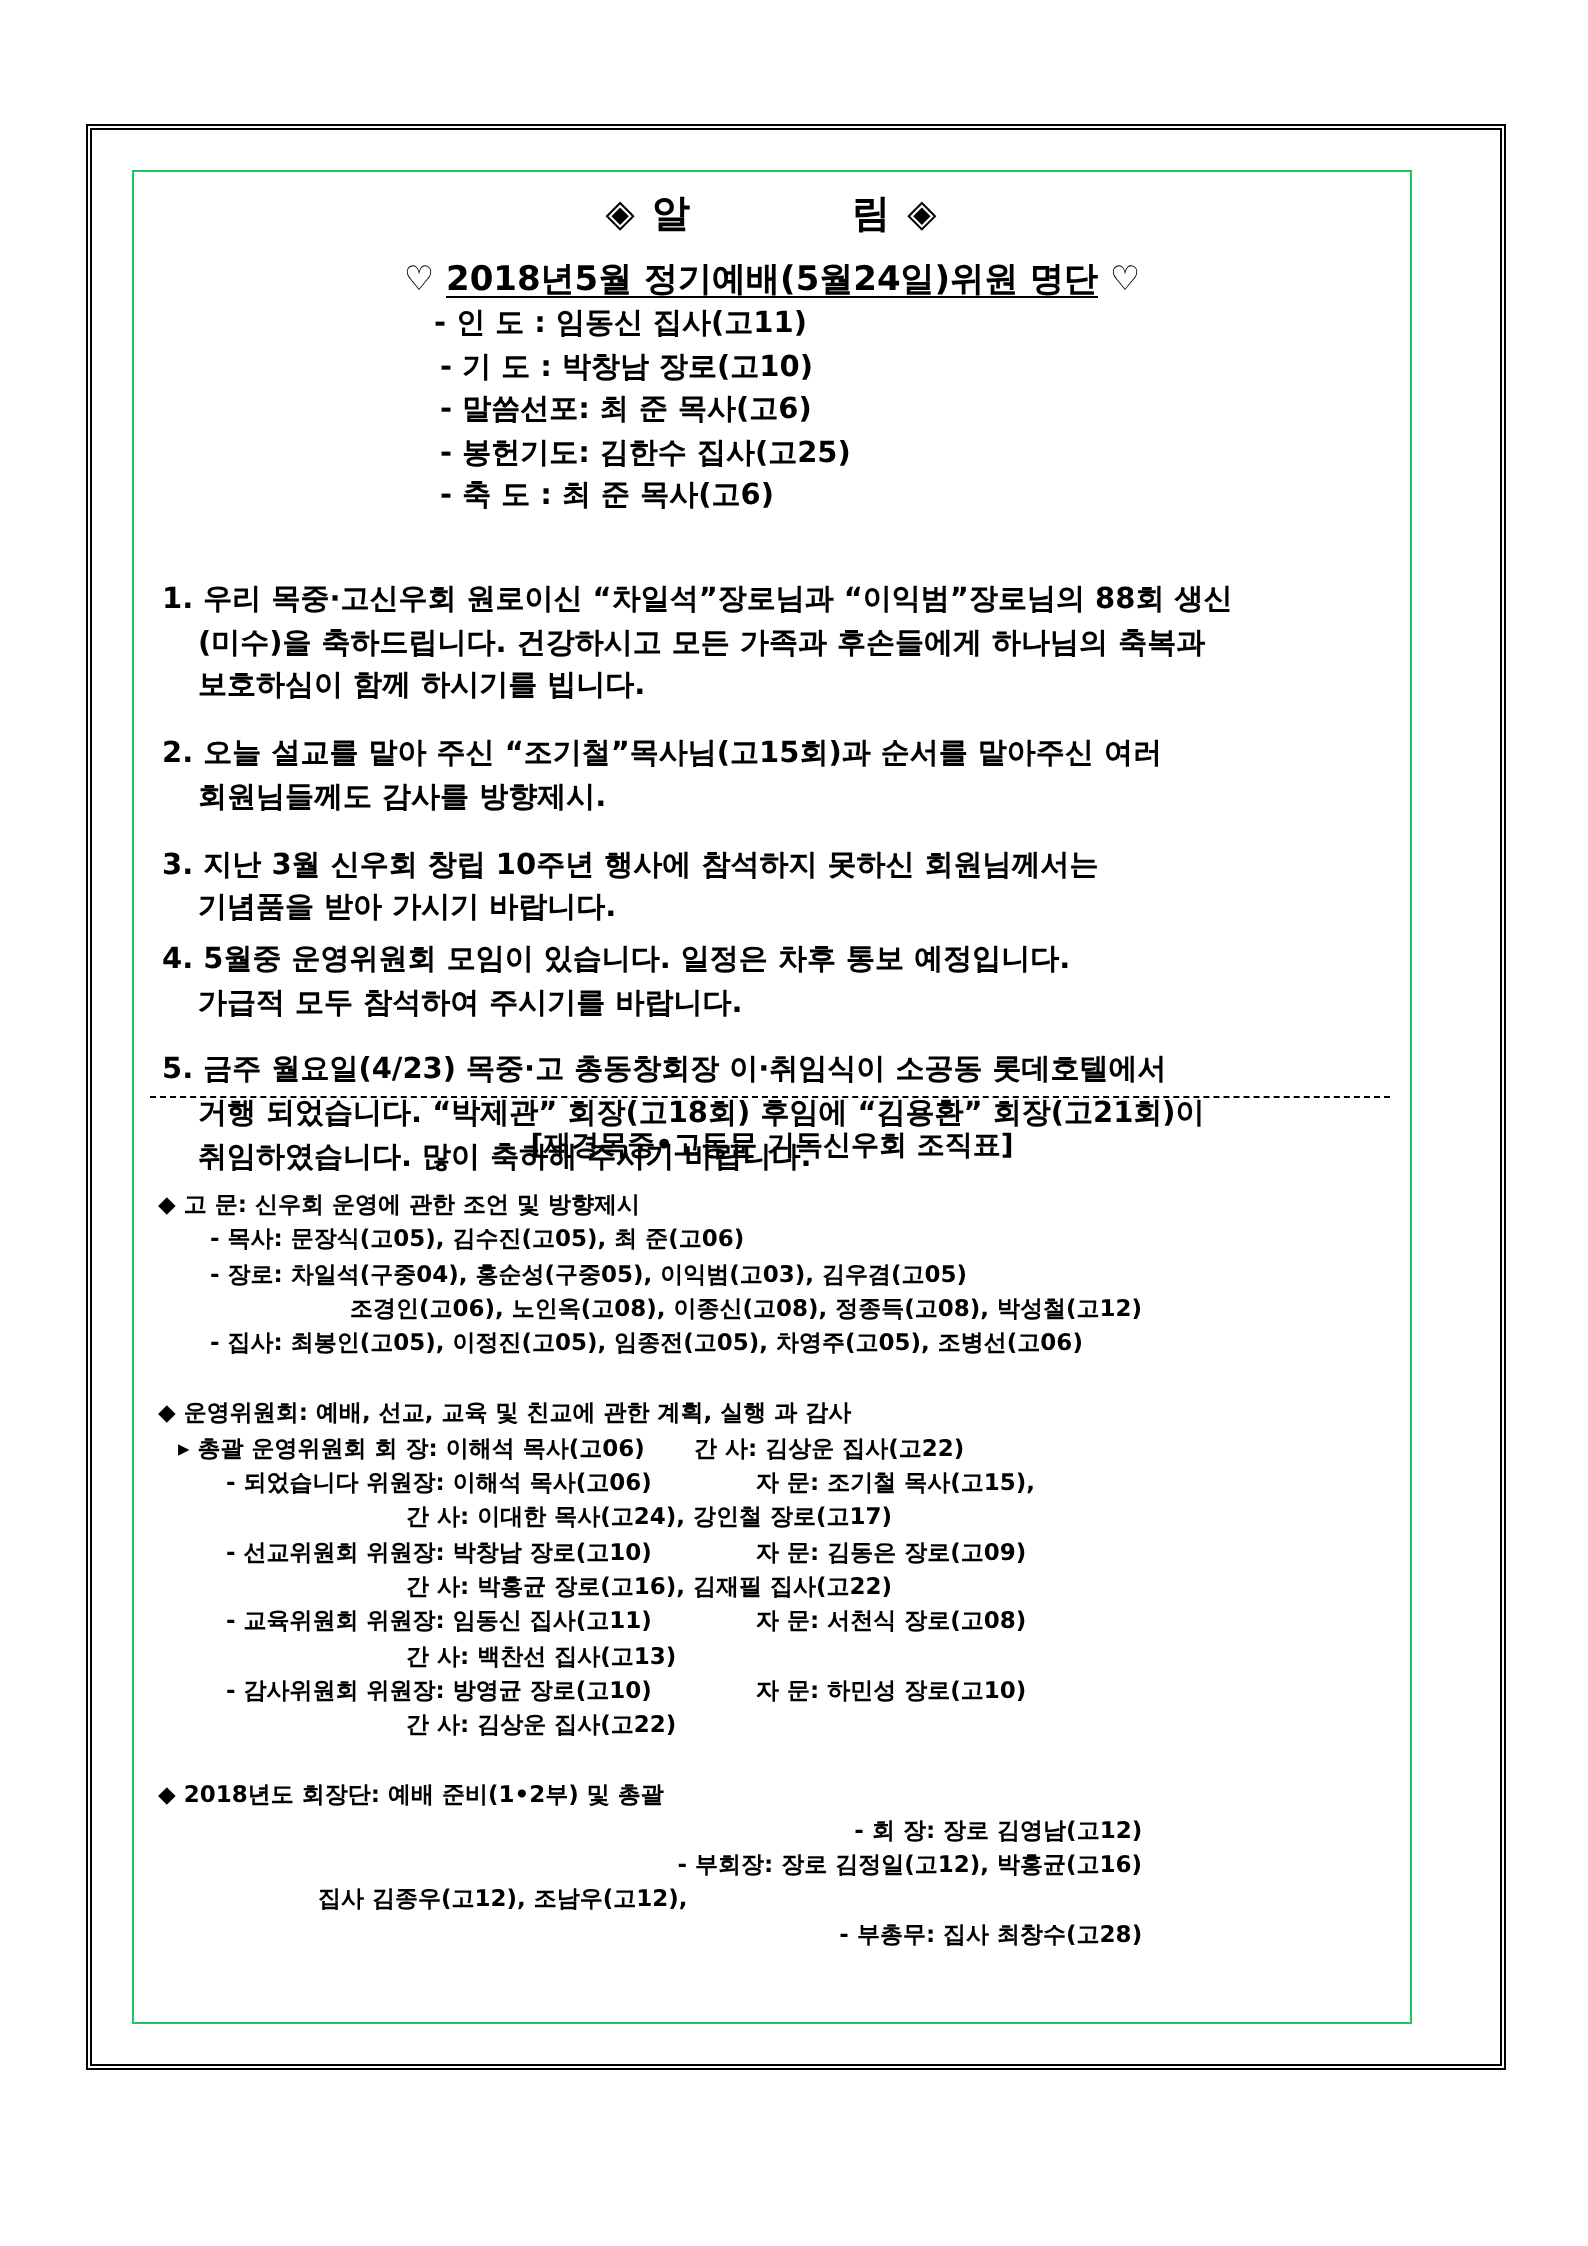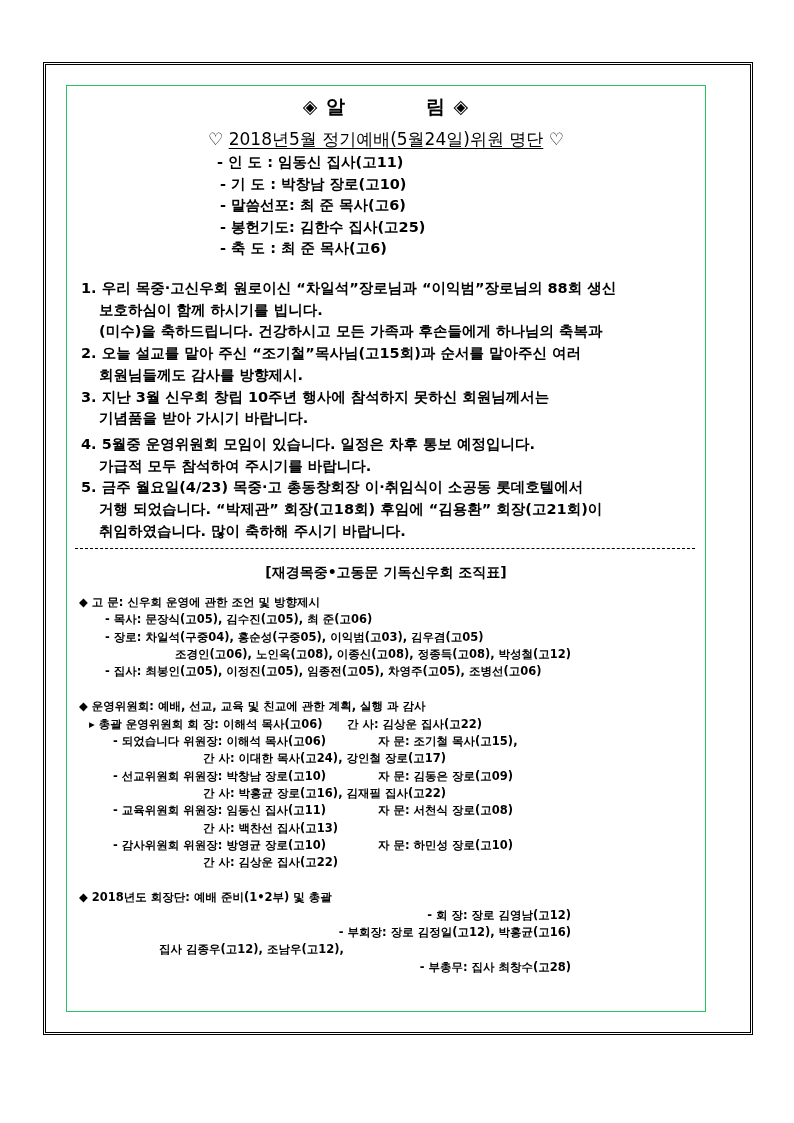--- a/index.html
+++ b/index.html
@@ -8,26 +8,26 @@
       position: absolute; left: 43px; top: 62px; width: 704px; height: 967px;
       border: 3px double #000;
     }
     .inner {
       position: absolute; left: 66px; top: 85px; width: 638px; height: 925px;
       border: 1px solid #22c55e;
     }
     .abs { position: absolute; white-space: nowrap; }
     .title { left: 0; width: 638px; text-align: center; top: 8px; font-size: 19px; font-weight: bold; letter-spacing: 1px; }
     .title .gap { display: inline-block; width: 80px; }
-    .subtitle { left: 0; width: 638px; text-align: center; top: 42px; font-size: 17px; font-weight: normal; }
+    .subtitle { left: 0; width: 638px; text-align: center; top: 42px; font-size: 17px; font-weight: bold; }
     .subtitle u { text-decoration: underline; text-underline-offset: 3px; }
     .roles { left: 150px; top: 66px; font-size: 14.5px; font-weight: bold; line-height: 21.5px; }
     .roles div:nth-child(n+2) { padding-left: 3px; }
     .notices { left: 14px; top: 192px; font-size: 14.5px; font-weight: bold; line-height: 21.7px; width: 620px; }
-    .notice { margin-bottom: 0; }
+    .notice { margin-bottom: 0; margin-top: 12px; }
     .notice .cont { padding-left: 18px; }
     .notice.gap-top { margin-top: 4px; }
     .divider { left: 8px; top: 462px; width: 620px; border-top: 1px dashed #000; height: 0; }
     .org-title { left: 0; width: 638px; text-align: center; top: 478px; font-size: 14px; font-weight: bold; }
     .org { left: 12px; top: 508px; font-size: 11.5px; font-weight: bold; line-height: 17.3px; }
     .org .sec-gap { height: 18px; }
     .ind1 { padding-left: 26px; }
     .ind2 { padding-left: 96px; }
     .ind-arrow { padding-left: 10px; }
     .ind-sub { padding-left: 34px; }
@@ -57,22 +57,22 @@
     <div>- 인 도 : 임동신 집사(고11)</div>
     <div>- 기 도 : 박창남 장로(고10)</div>
     <div>- 말씀선포: 최   준 목사(고6)</div>
     <div>- 봉헌기도: 김한수 집사(고25)</div>
     <div>- 축 도 : 최   준 목사(고6)</div>
   </div>
 
   <div class="abs notices">
     <div class="notice">
       <div>1. 우리 목중·고신우회 원로이신 “차일석”장로님과 “이익범”장로님의 88회 생신</div>
+      <div class="cont">(미수)을 축하드립니다. 건강하시고 모든 가족과 후손들에게 하나님의 축복과</div>
       <div class="cont">보호하심이 함께 하시기를 빕니다.</div>
-      <div class="cont">(미수)을 축하드립니다. 건강하시고 모든 가족과 후손들에게 하나님의 축복과</div>
     </div>
     <div class="notice">
       <div>2. 오늘 설교를 맡아 주신 “조기철”목사님(고15회)과 순서를 맡아주신 여러</div>
       <div class="cont">회원님들께도 감사를 방향제시.</div>
     </div>
     <div class="notice">
       <div>3. 지난 3월 신우회 창립 10주년 행사에 참석하지 못하신 회원님께서는</div>
       <div class="cont">기념품을 받아 가시기 바랍니다.</div>
     </div>
     <div class="notice gap-top">

